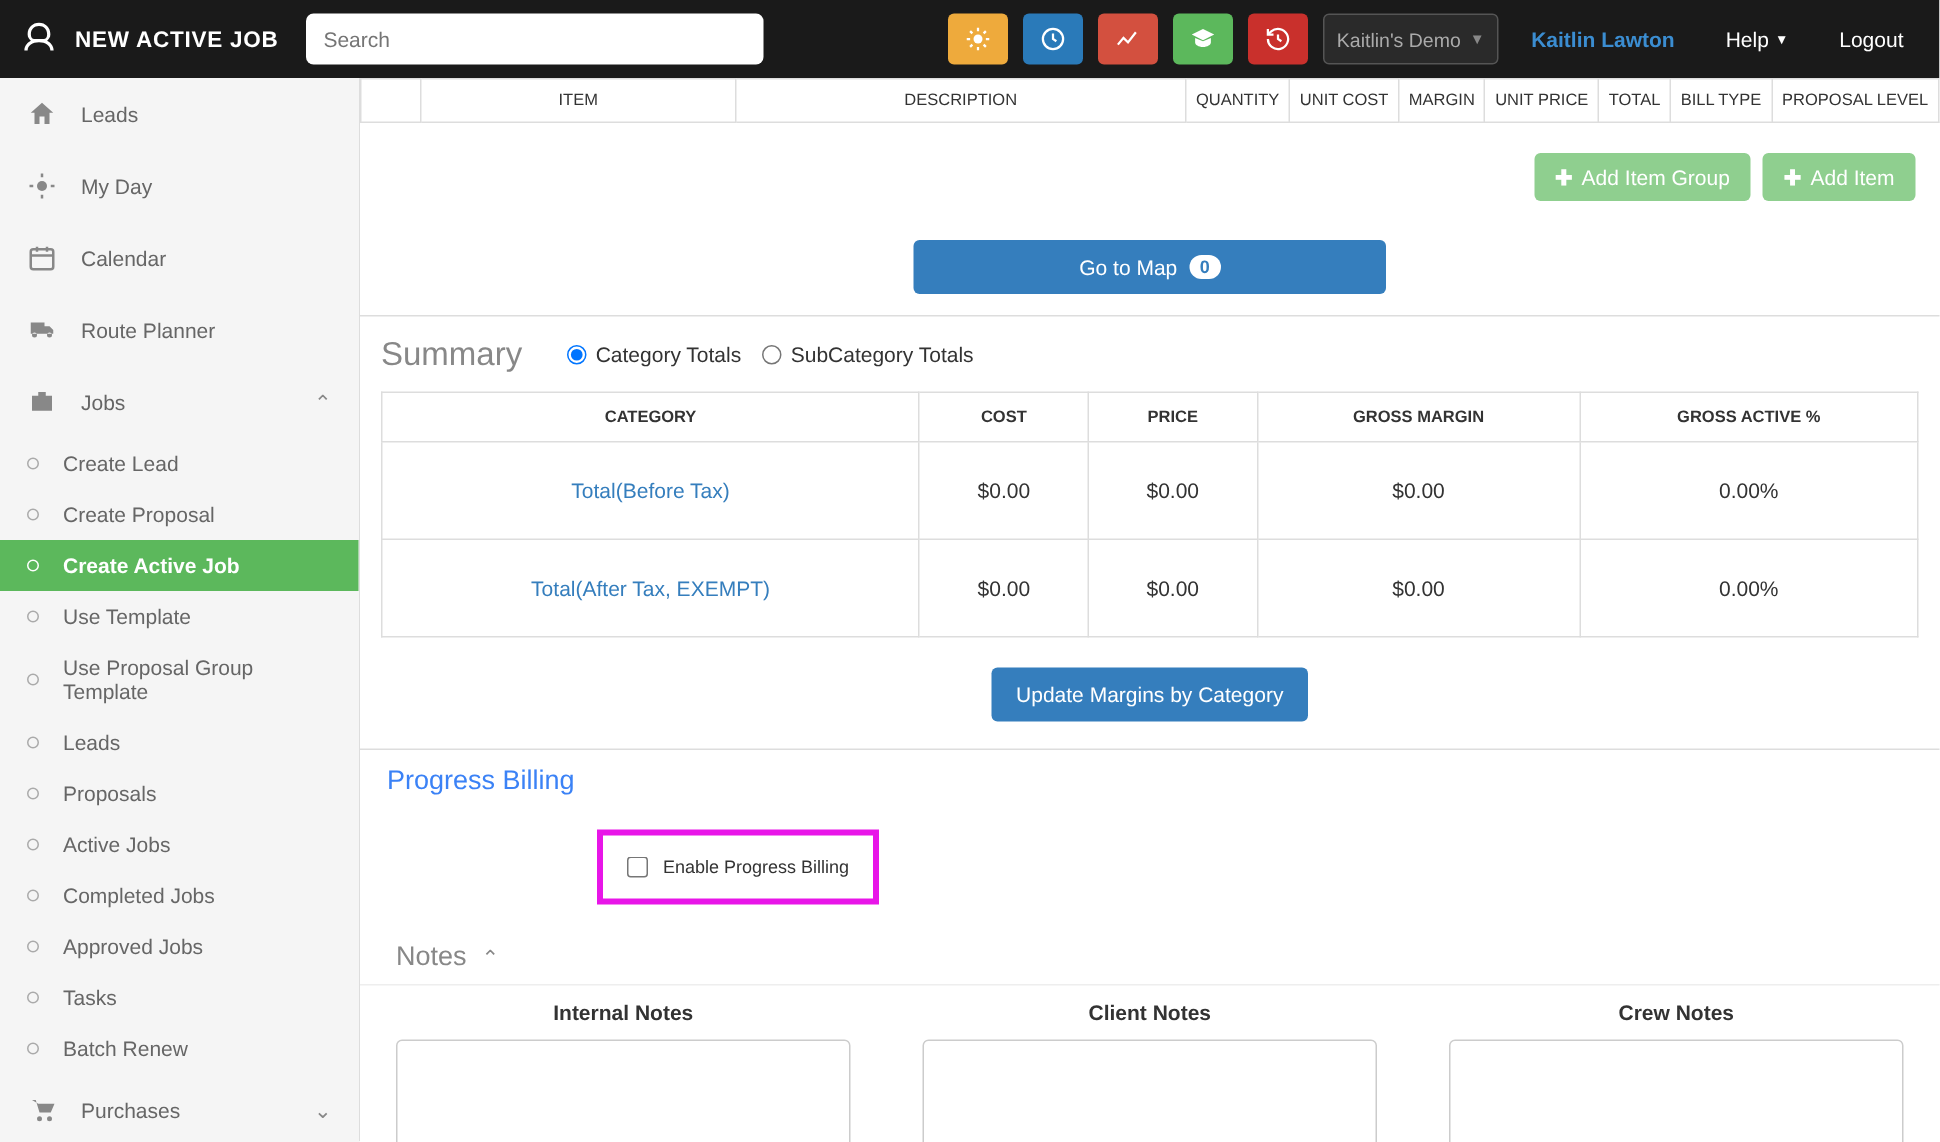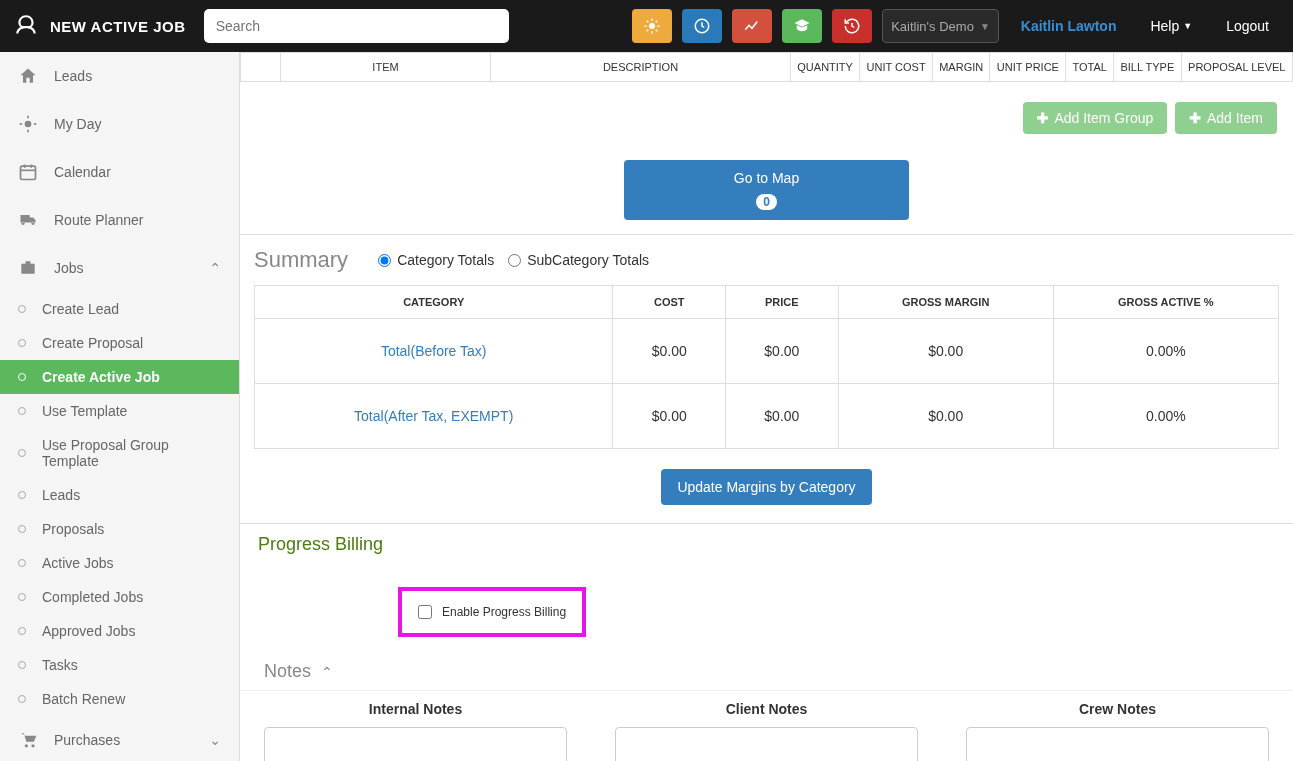--- a/index.html
+++ b/index.html
@@ -47,40 +47,40 @@
   .item-table th { border: 1px solid #ddd; padding: 8px 6px; font-size: 11px; font-weight: 400; text-align: center; color: #333; background: #fff; }
   .item-table th.wide1 { width: 40px; }
   .item-table th.itemcol { width: 210px; }
   .item-table th.desc { width: 300px; }
   
   .action-row { display: flex; justify-content: flex-end; gap: 8px; padding: 20px 16px; }
   .btn-lightgreen { background: #8fcf8f; color: #fff; border: none; padding: 8px 14px; border-radius: 4px; font-size: 14px; cursor: pointer; display: flex; align-items: center; gap: 6px; }
   .plus { font-weight: bold; }
   
   .map-row { display: flex; justify-content: center; padding: 6px 0 14px; }
-  .btn-blue-wide { background: #357ebd; color: #fff; border: none; padding: 10px 110px; border-radius: 4px; font-size: 14px; cursor: pointer; display: flex; align-items: center; gap: 8px; flex-direction: column; }
+  .btn-blue-wide { background: #357ebd; color: #fff; border: none; padding: 10px 110px; border-radius: 4px; font-size: 14px; cursor: pointer; display: flex; align-items: flex-start; gap: 8px; }
   .badge-white { background: #fff; color: #357ebd; border-radius: 10px; padding: 1px 7px; font-size: 12px; font-weight: 700; }
   
   .section-divider { border-top: 1px solid #ddd; }
   
   .summary-row { display: flex; align-items: center; padding: 12px 14px; gap: 30px; }
   .section-title { font-size: 22px; color: #888; font-weight: 400; }
   .radio-group { display: flex; gap: 14px; align-items: center; font-size: 14px; }
   .radio-group label { display: flex; align-items: center; gap: 6px; cursor: pointer; }
   
   .summary-table { width: calc(100% - 28px); margin: 0 14px 14px; border-collapse: collapse; }
   .summary-table th { border: 1px solid #ddd; padding: 10px; font-size: 11px; font-weight: 700; text-align: center; background: #fff; }
   .summary-table td { border: 1px solid #ddd; padding: 24px; font-size: 14px; text-align: center; color: #357ebd; }
   .summary-table td.val { color: #333; }
   
   .center-row { display: flex; justify-content: center; padding: 6px 0 18px; }
   .btn-blue { background: #357ebd; color: #fff; border: none; padding: 10px 16px; border-radius: 4px; font-size: 14px; cursor: pointer; }
   
   .progress-section { padding: 10px 18px; }
-  .progress-title { font-size: 18px; color: #4d7c0f; margin-bottom: 32px; }
+  .progress-title { font-size: 18px; color: #3b82f6; margin-bottom: 22px; }
   .checkbox-highlight { display: inline-flex; align-items: center; gap: 10px; padding: 14px 16px; border: 4px solid #e815e8; margin-left: 140px; }
   .checkbox-highlight input { width: 14px; height: 14px; }
   .checkbox-highlight label { font-size: 12px; }
   
   .notes-header { display: flex; align-items: center; gap: 10px; padding: 14px 24px 8px; font-size: 18px; color: #888; }
   .notes-header .chev-up { font-size: 14px; }
   
   .notes-row { display: flex; gap: 48px; padding: 10px 24px 20px; border-top: 1px solid #eee; }
   .note-col { flex: 1; display: flex; flex-direction: column; align-items: center; }
   .note-col .note-title { font-weight: 700; font-size: 14px; margin-bottom: 10px; }

